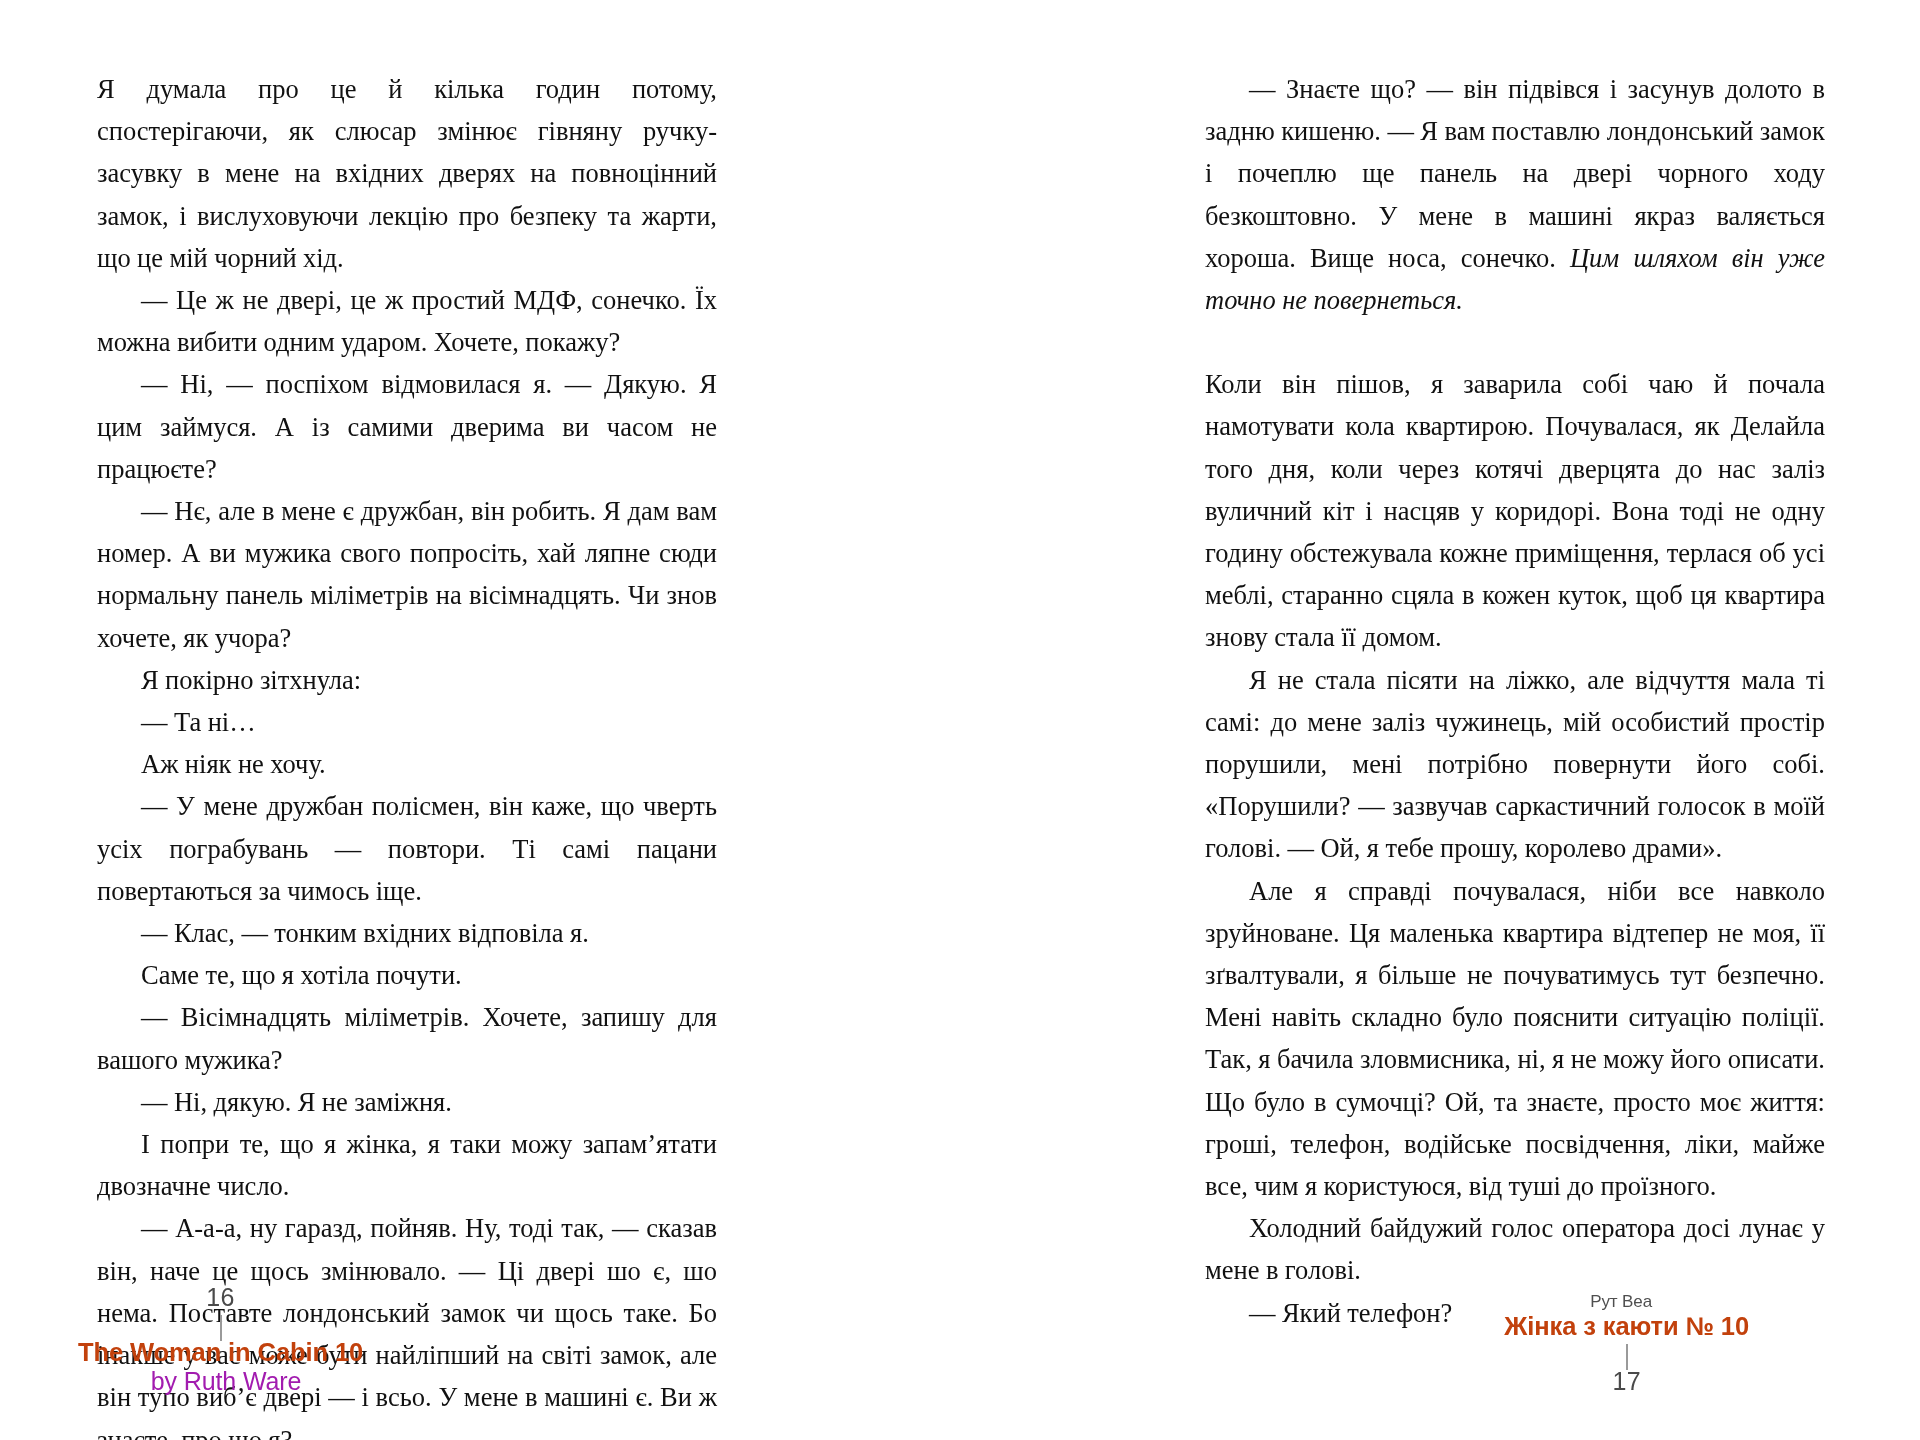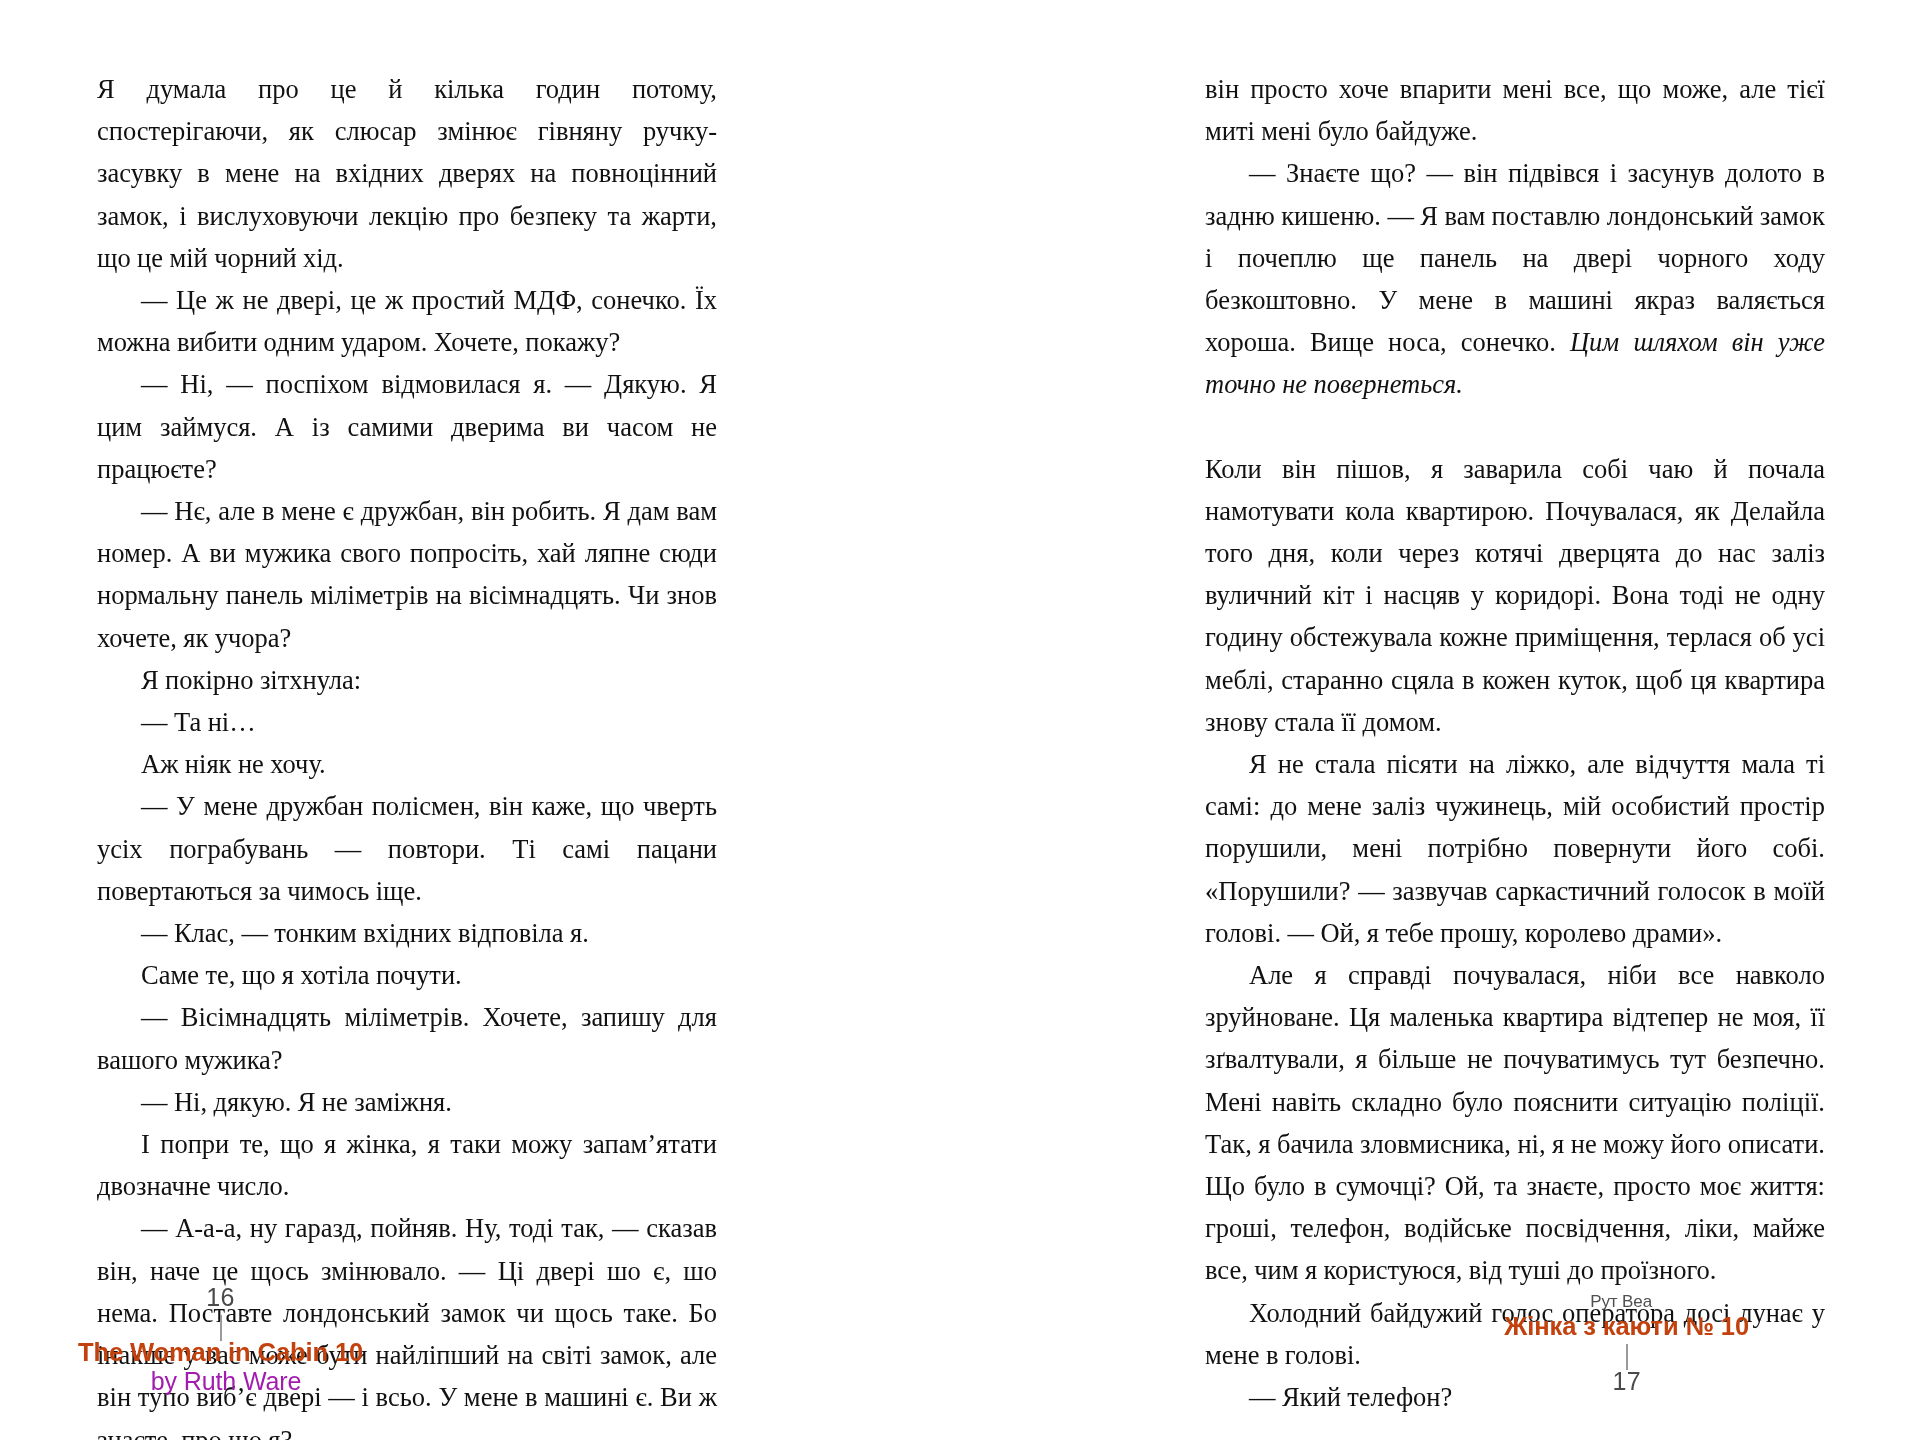--- a/index.html
+++ b/index.html
@@ -142,21 +142,20 @@
       <p class="para">— Клас, — тонким вхідних відповіла я.</p>
       <p class="para">Саме те, що я хотіла почути.</p>
       <p class="para">— Вісімнадцять міліметрів. Хочете, запишу для вашого мужика?</p>
       <p class="para">— Ні, дякую. Я не заміжня.</p>
       <p class="para">І попри те, що я жінка, я таки можу запам’ятати двозначне число.</p>
       <p class="para">— А-а-а, ну гаразд, пойняв. Ну, тоді так, — сказав він, наче це щось змінювало. — Ці двері шо є, шо нема. Поставте лондонський замок чи щось таке. Бо інакше у вас може бути найліпший на світі замок, але він тупо виб’є двері — і всьо. У мене в машині є. Ви ж знаєте, про шо я?</p>
 
     </div>
 
     <div class="column col-right">
-      <p class="para first">він просто хоче впарити мені все, що може, але тієї миті мені було байдуже.</p>
       <p class="para"><span>— Знаєте що? — він підвівся і засунув долото в задню кишеню. — Я вам поставлю лондонський замок і почеплю ще панель на двері чорного ходу безкоштовно. У мене в ма­шині якраз валяється хороша. Вище носа, сонечко. </span><span class="ital">Цим шляхом він уже точно не повернеться.</span></p>
       <p class="para noindent gap-before">Коли він пішов, я заварила собі чаю й почала намотувати кола квартирою. Почувалася, як Делайла того дня, коли че­рез котячі дверцята до нас заліз вуличний кіт і насцяв у ко­ридорі. Вона тоді не одну годину обстежувала кожне при­міщення, терлася об усі меблі, старанно сцяла в кожен куток, щоб ця квартира знову стала її домом.</p>
       <p class="para">Я не стала пісяти на ліжко, але відчуття мала ті самі: до мене заліз чужинець, мій особистий простір порушили, мені потрібно повернути його собі. «Порушили? — зазвучав сар­кастичний голосок в моїй голові. — Ой, я тебе прошу, ко­ролево драми».</p>
       <p class="para">Але я справді почувалася, ніби все навколо зруйноване. Ця маленька квартира відтепер не моя, її зґвалтували, я біль­ше не почуватимусь тут безпечно. Мені навіть складно було пояснити ситуацію поліції. Так, я бачила зловмисника, ні, я не можу його описати. Що було в сумочці? Ой, та знаєте, просто моє життя: гроші, телефон, водійське посвідчення, ліки, майже все, чим я користуюся, від туші до проїзного.</p>
       <p class="para">Холодний байдужий голос оператора досі лунає у мене в голові.</p>
       <p class="para">— Який телефон?</p>
 
     </div>
 
   </div>

